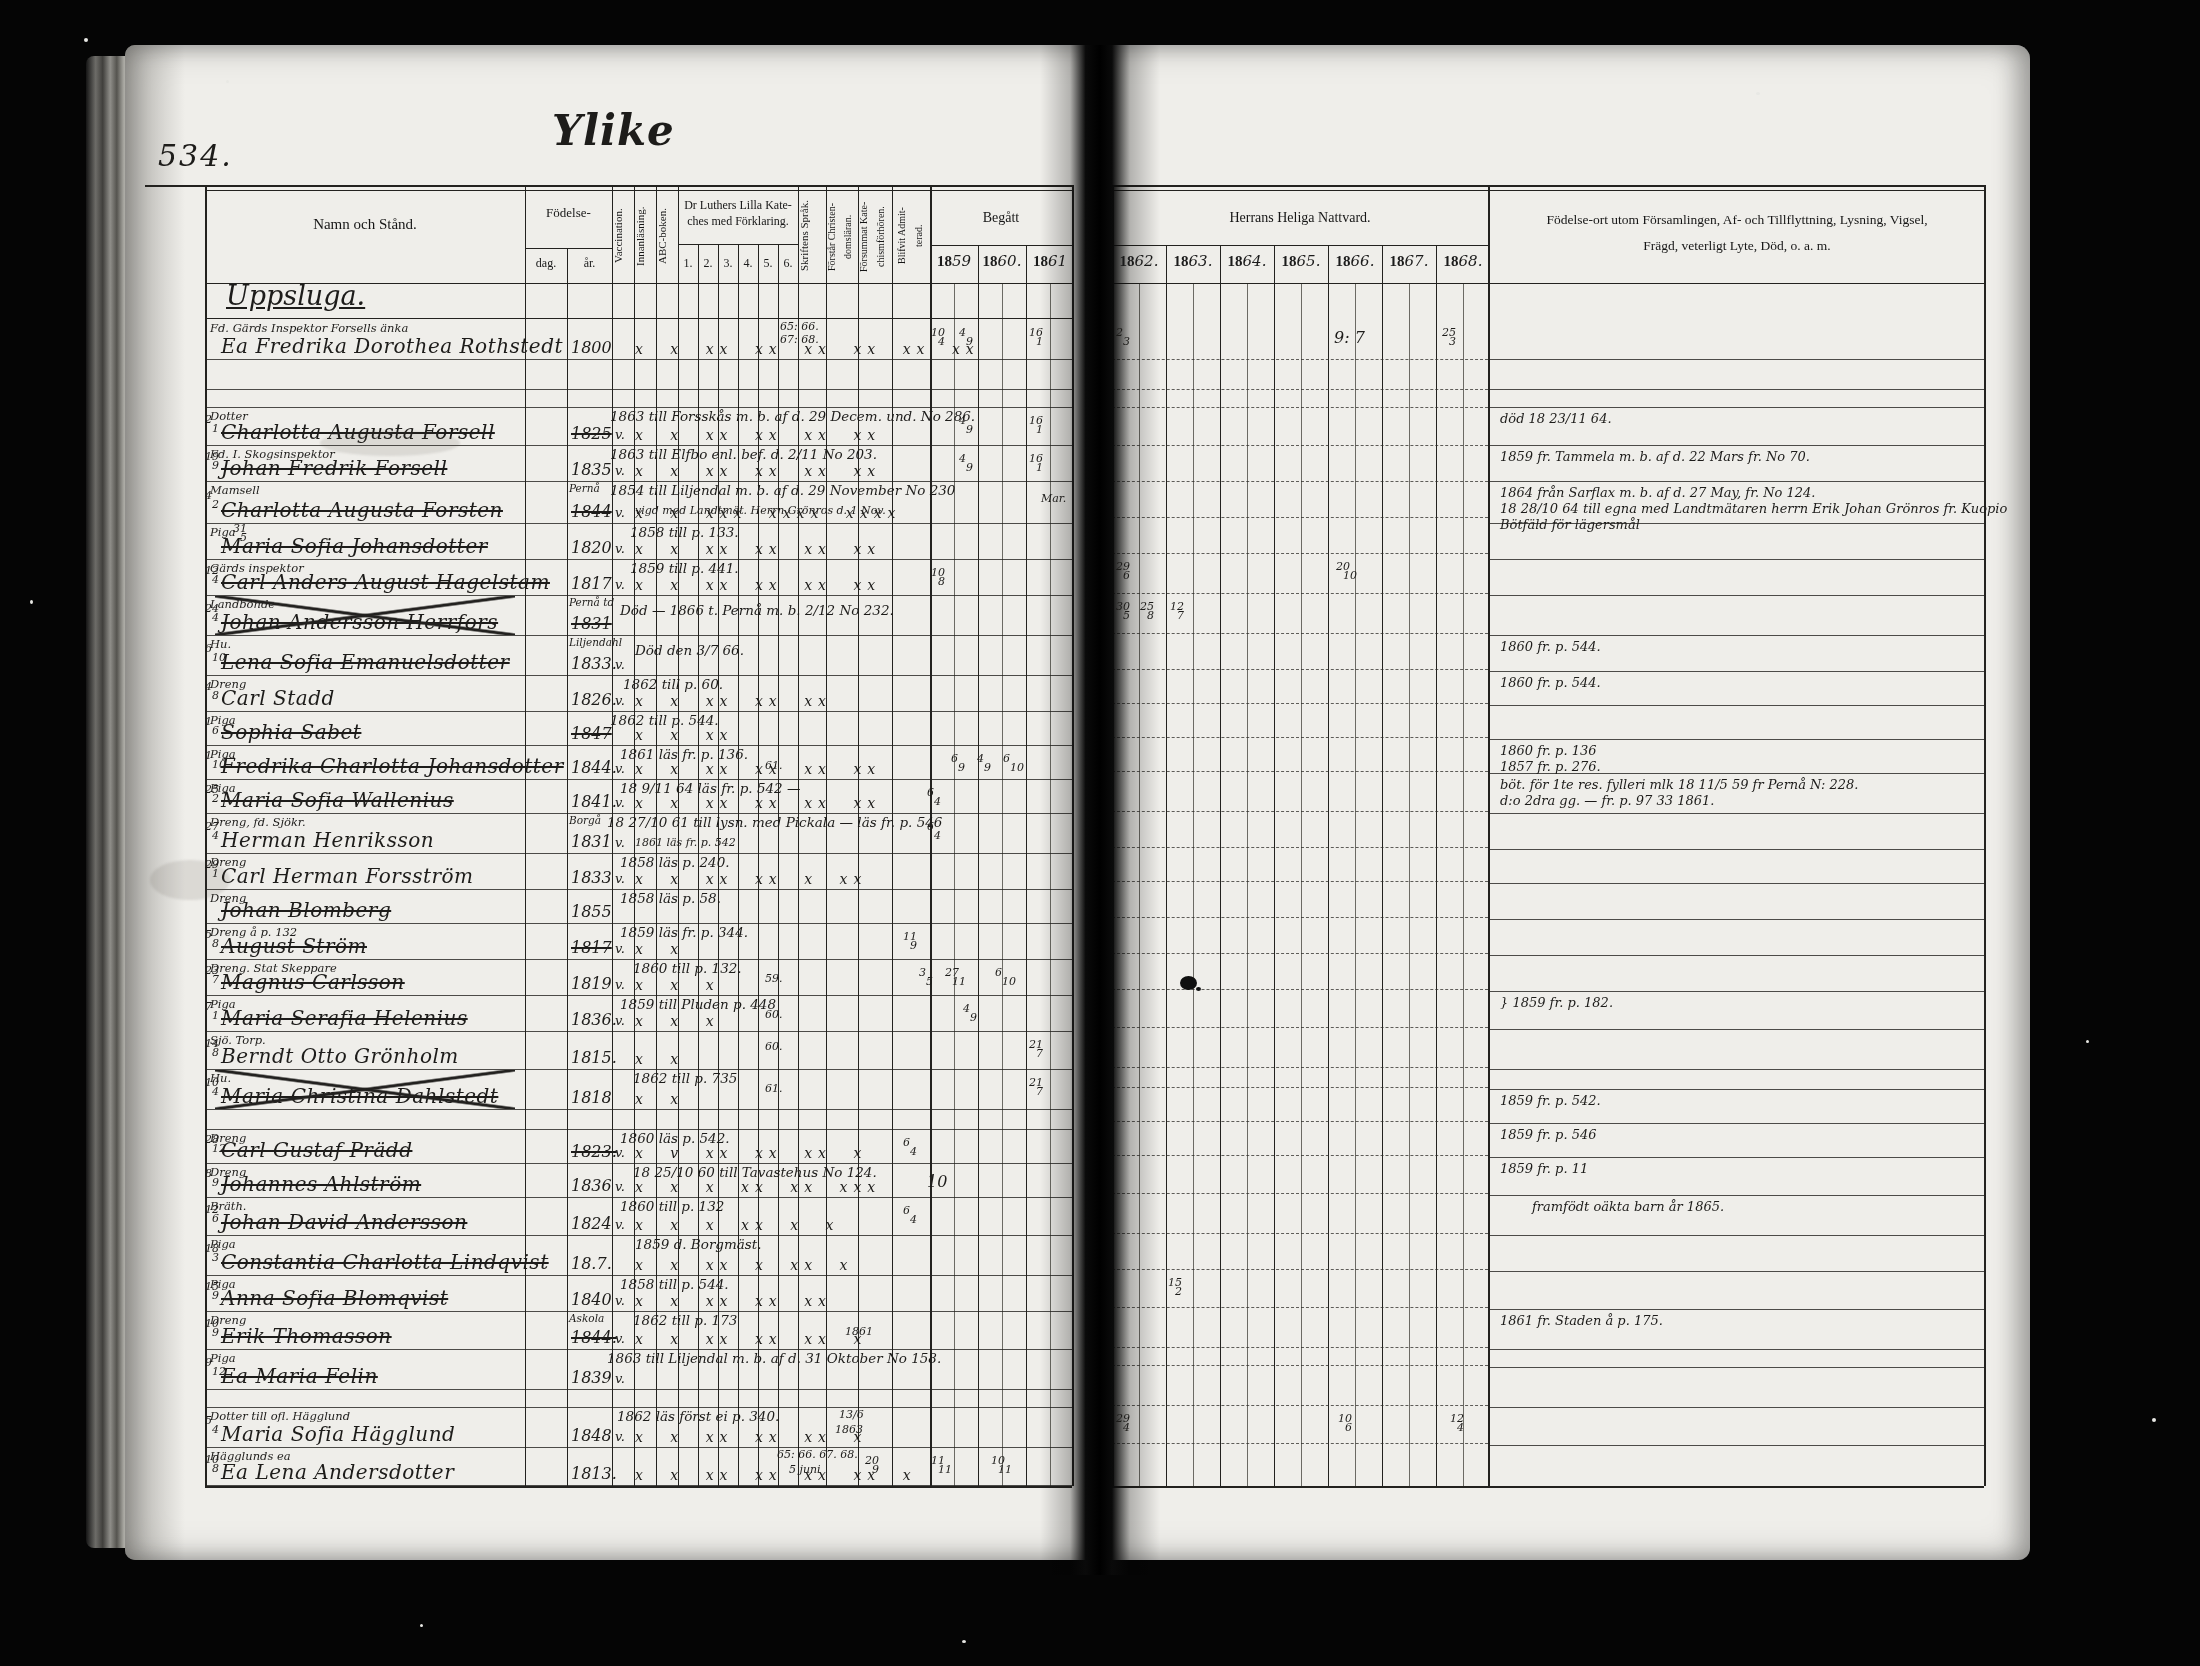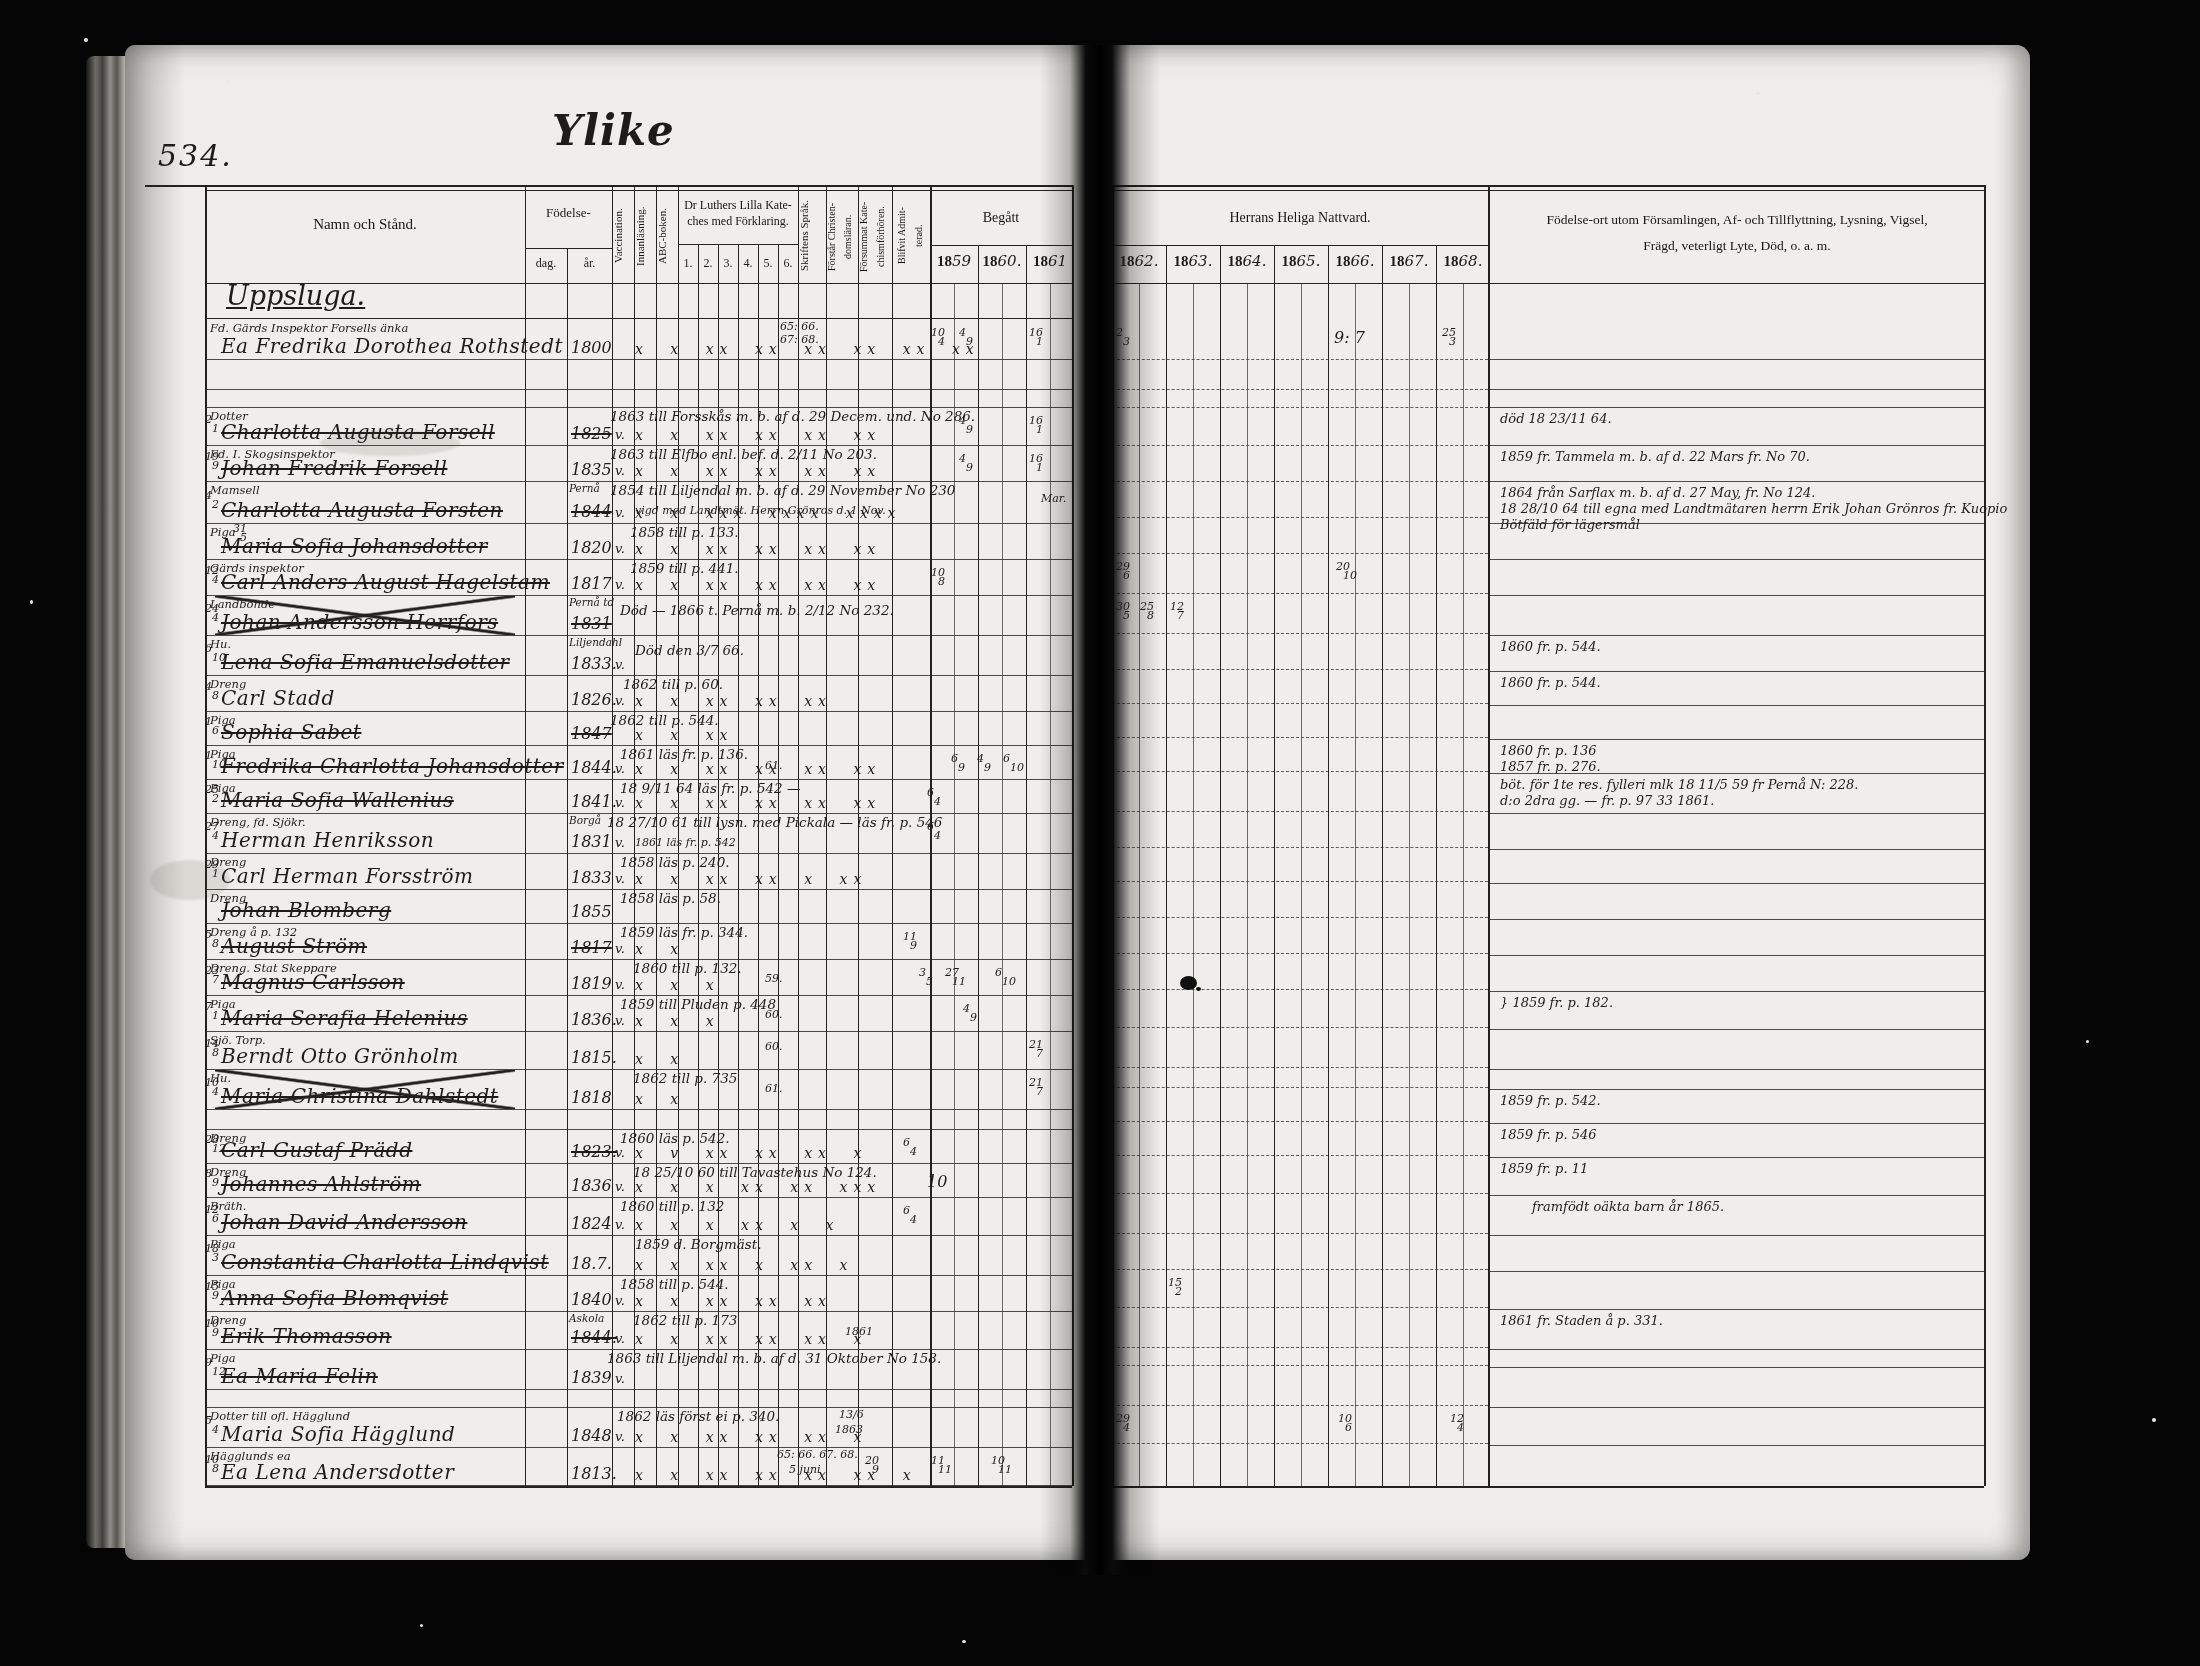--- a/index.html
+++ b/index.html
@@ -804,21 +804,21 @@
         <div class="rline hw">framfödt oäkta barn år 1865.</div>
       </div>
       <div class="nrow" style="height: 35px;">
         <div class="pad"></div>
       </div>
       <div class="nrow" style="height: 37px;">
         <div class="pad"></div>
       </div>
       <div class="nrow" style="height: 39px;">
         <div class="pad"></div>
-        <div class="rline hw">1861 fr. Staden å p. 331.</div>
+        <div class="rline hw">1861 fr. Staden å p. 175.</div>
       </div>
       <div class="nrow" style="height: 17px;">
         <div class="pad"></div>
       </div>
       <div class="nrow" style="height: 39px;">
         <div class="pad"></div>
       </div>
       <div class="nrow" style="height: 37px;">
         <div class="pad"></div>
       </div>

